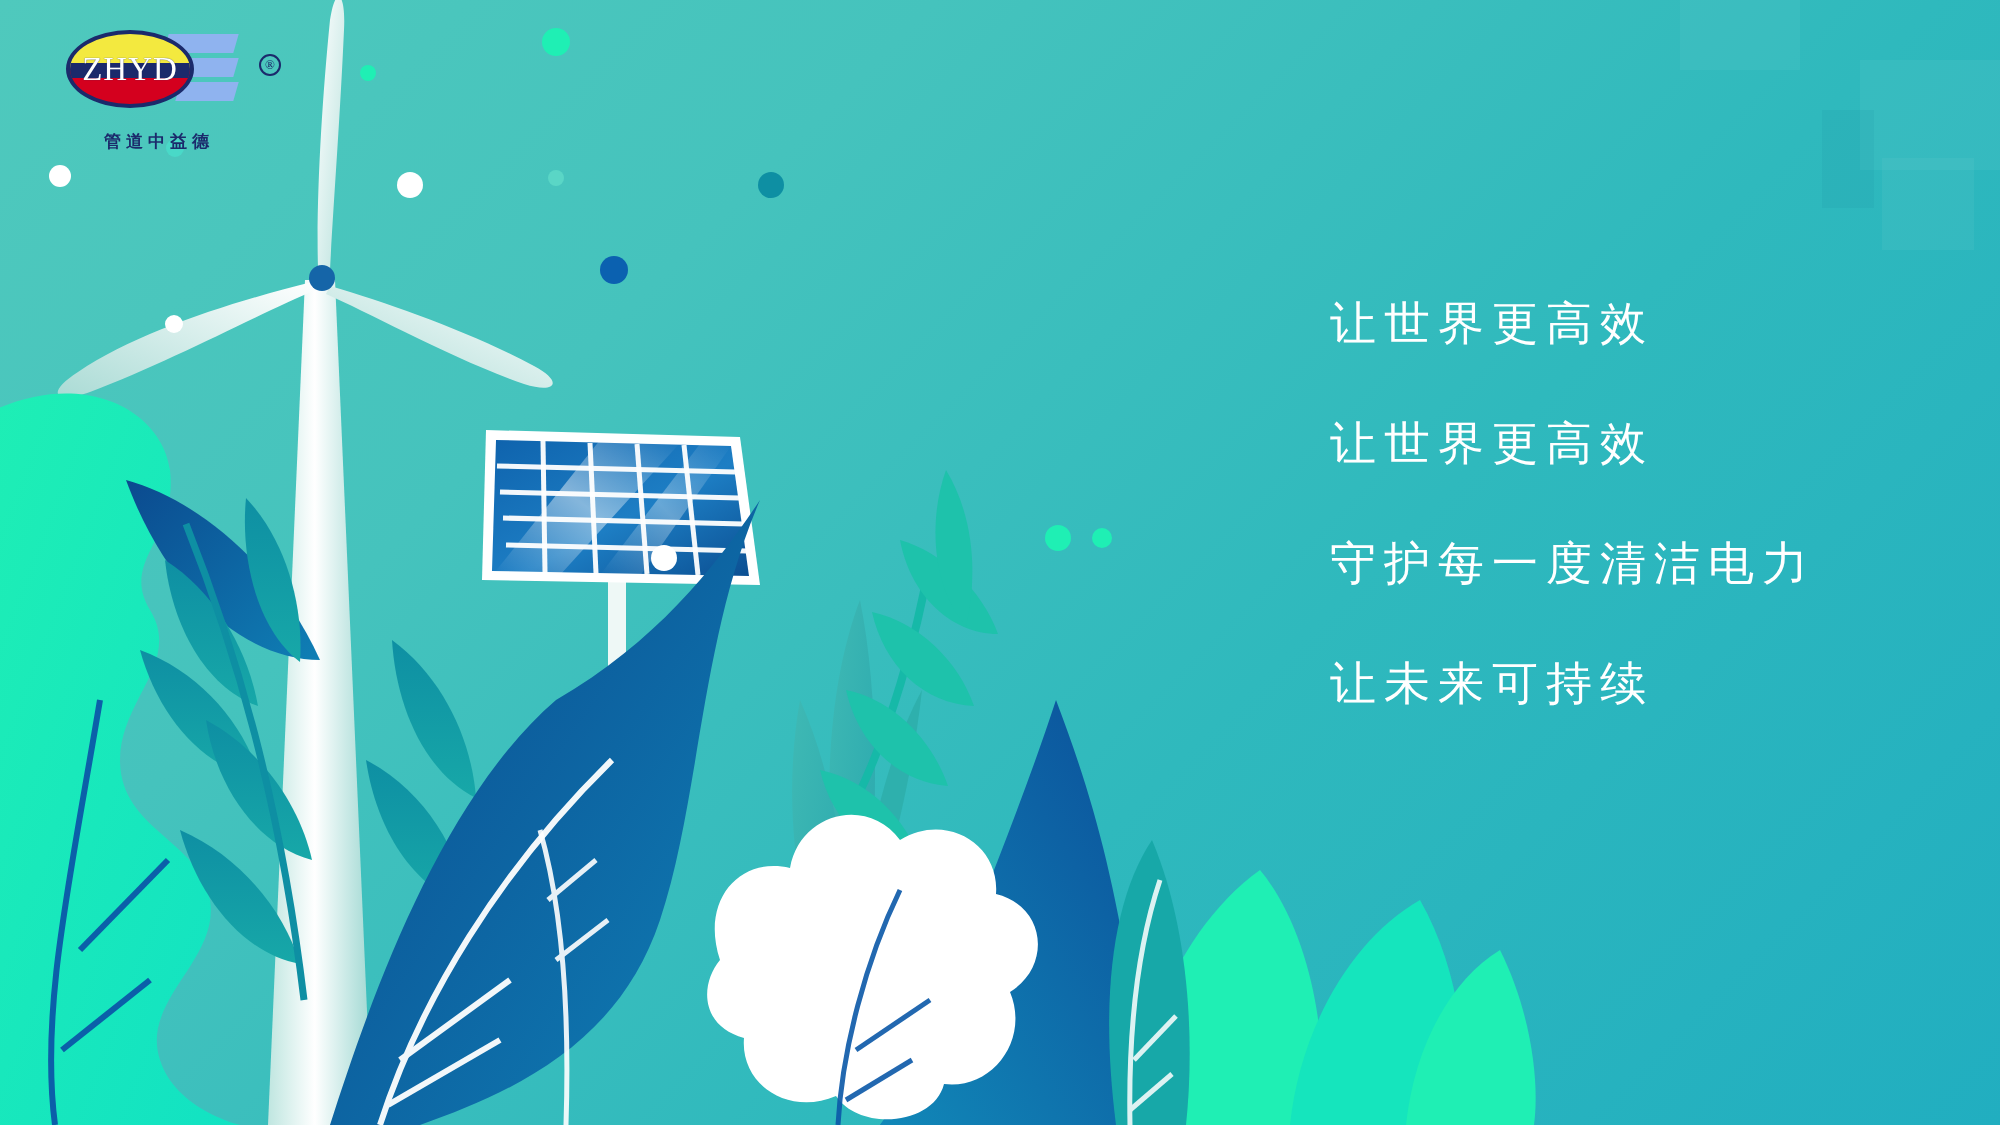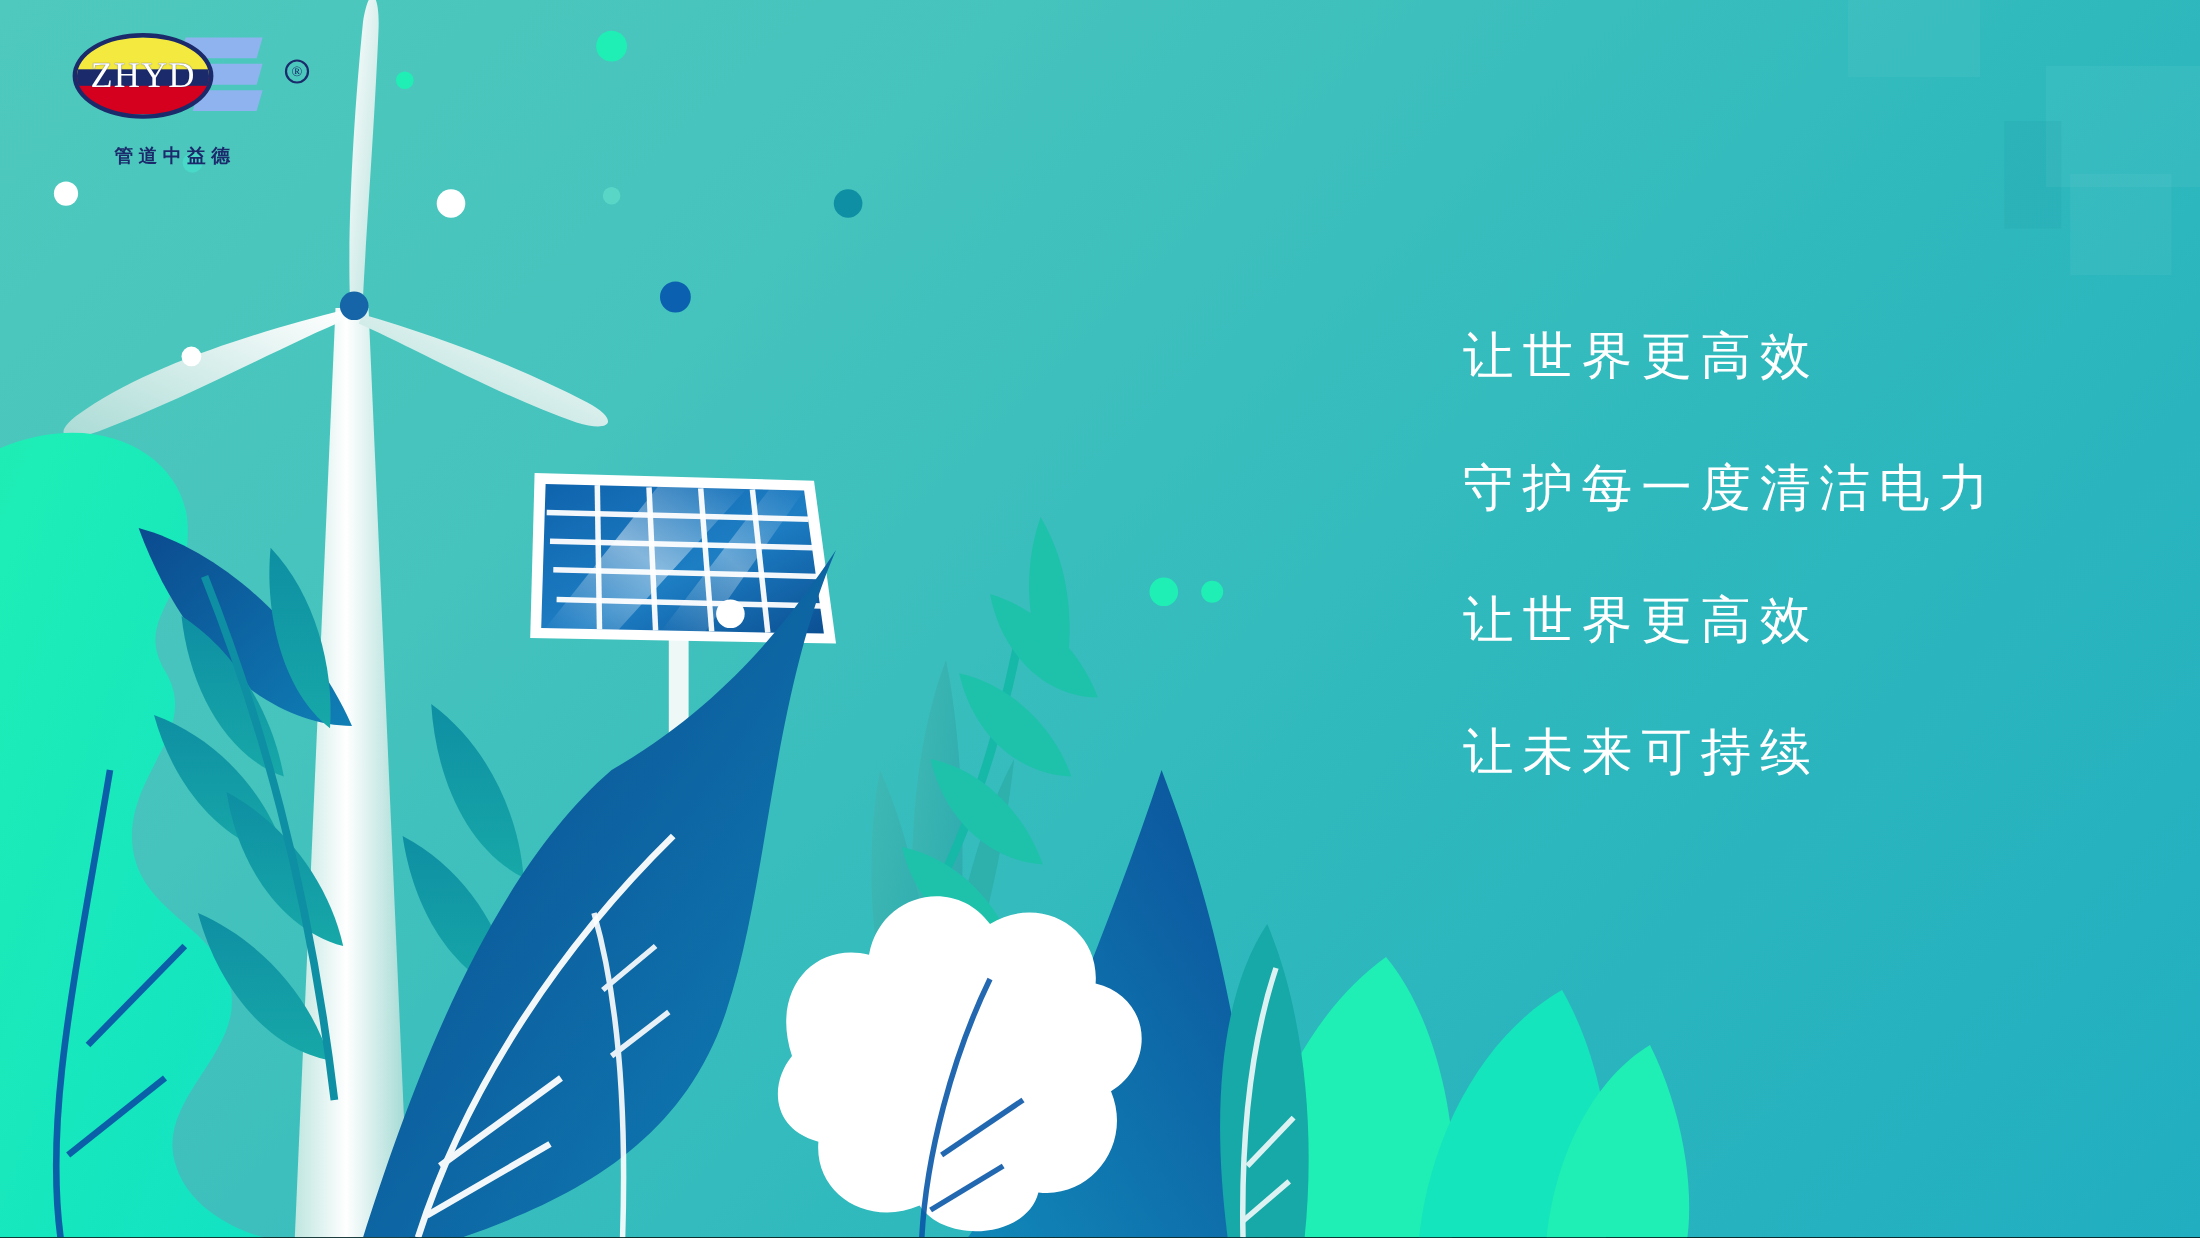--- a/index.html
+++ b/index.html
@@ -317,18 +317,18 @@
       <div class="logo-band"></div>
       <div class="logo-word">ZHYD</div>
     </div>
     <div class="logo-r">®</div>
     <div class="logo-sub">管道中益德</div>
   </div>
 
 
   <div id="tagline">
     <div class="tag-line">让世界更高效</div>
+    <div class="tag-line">让世界更高效</div>
     <div class="tag-line">守护每一度清洁电力</div>
-    <div class="tag-line">让世界更高效</div>
     <div class="tag-line">让未来可持续</div>
   </div>
 
 </div>
 
 </body></html>

